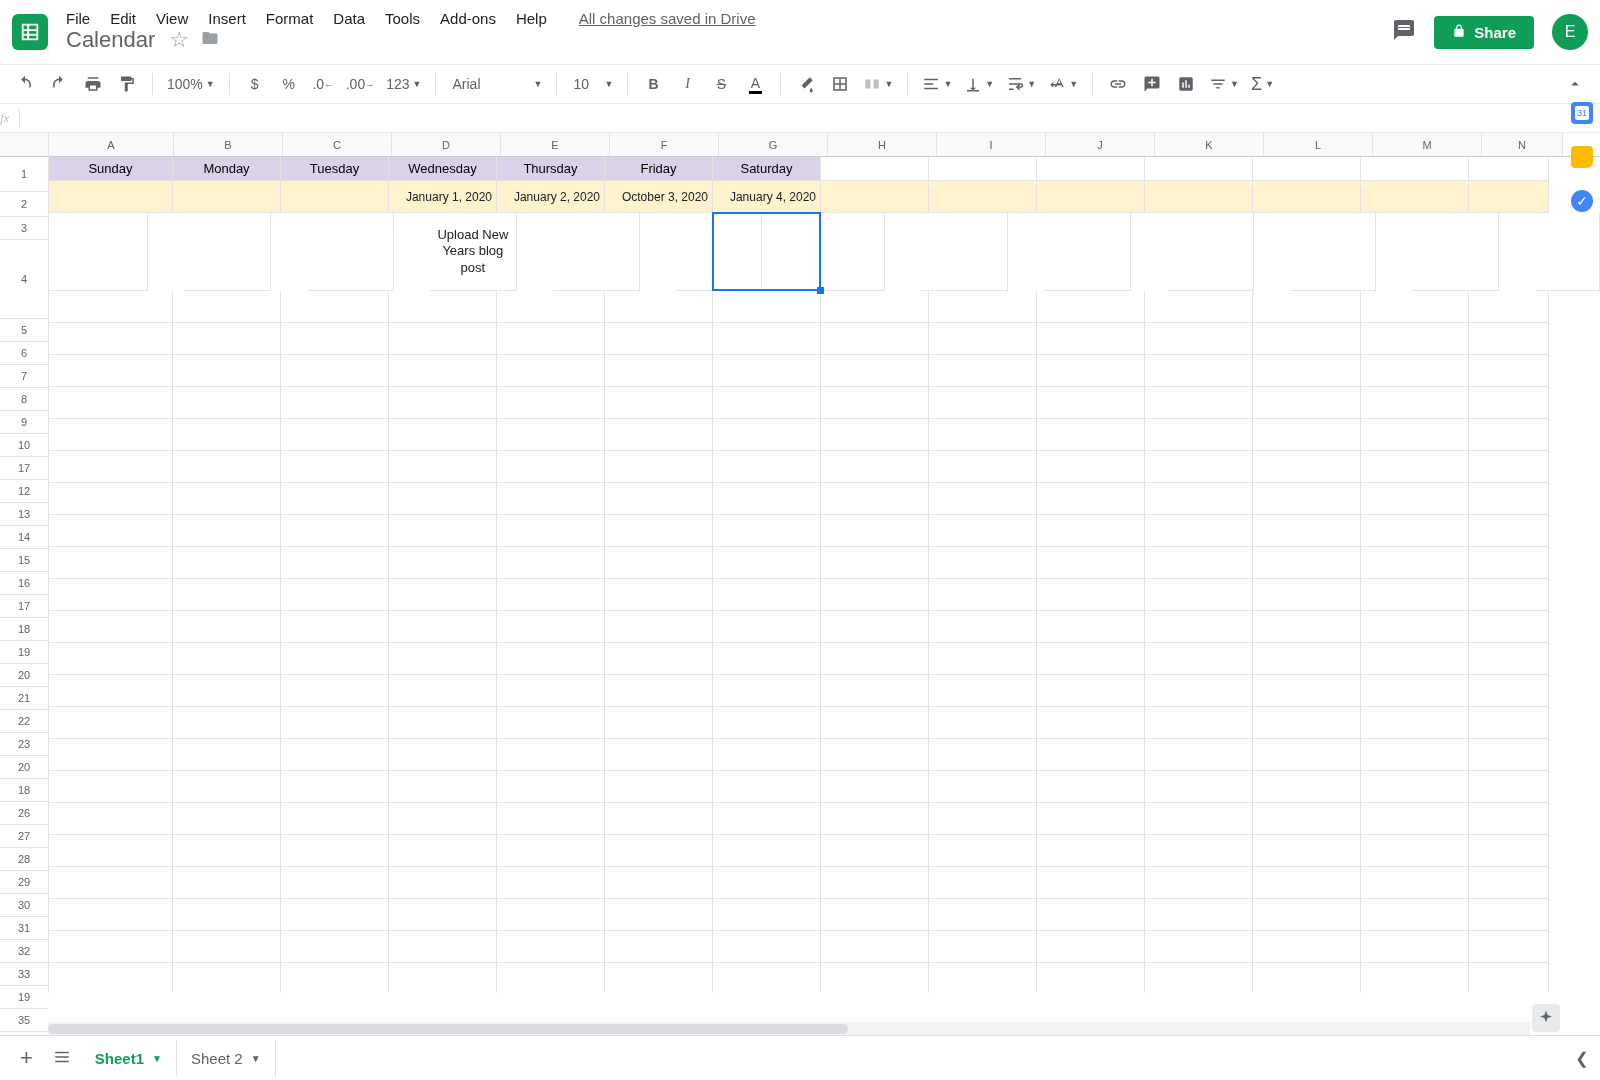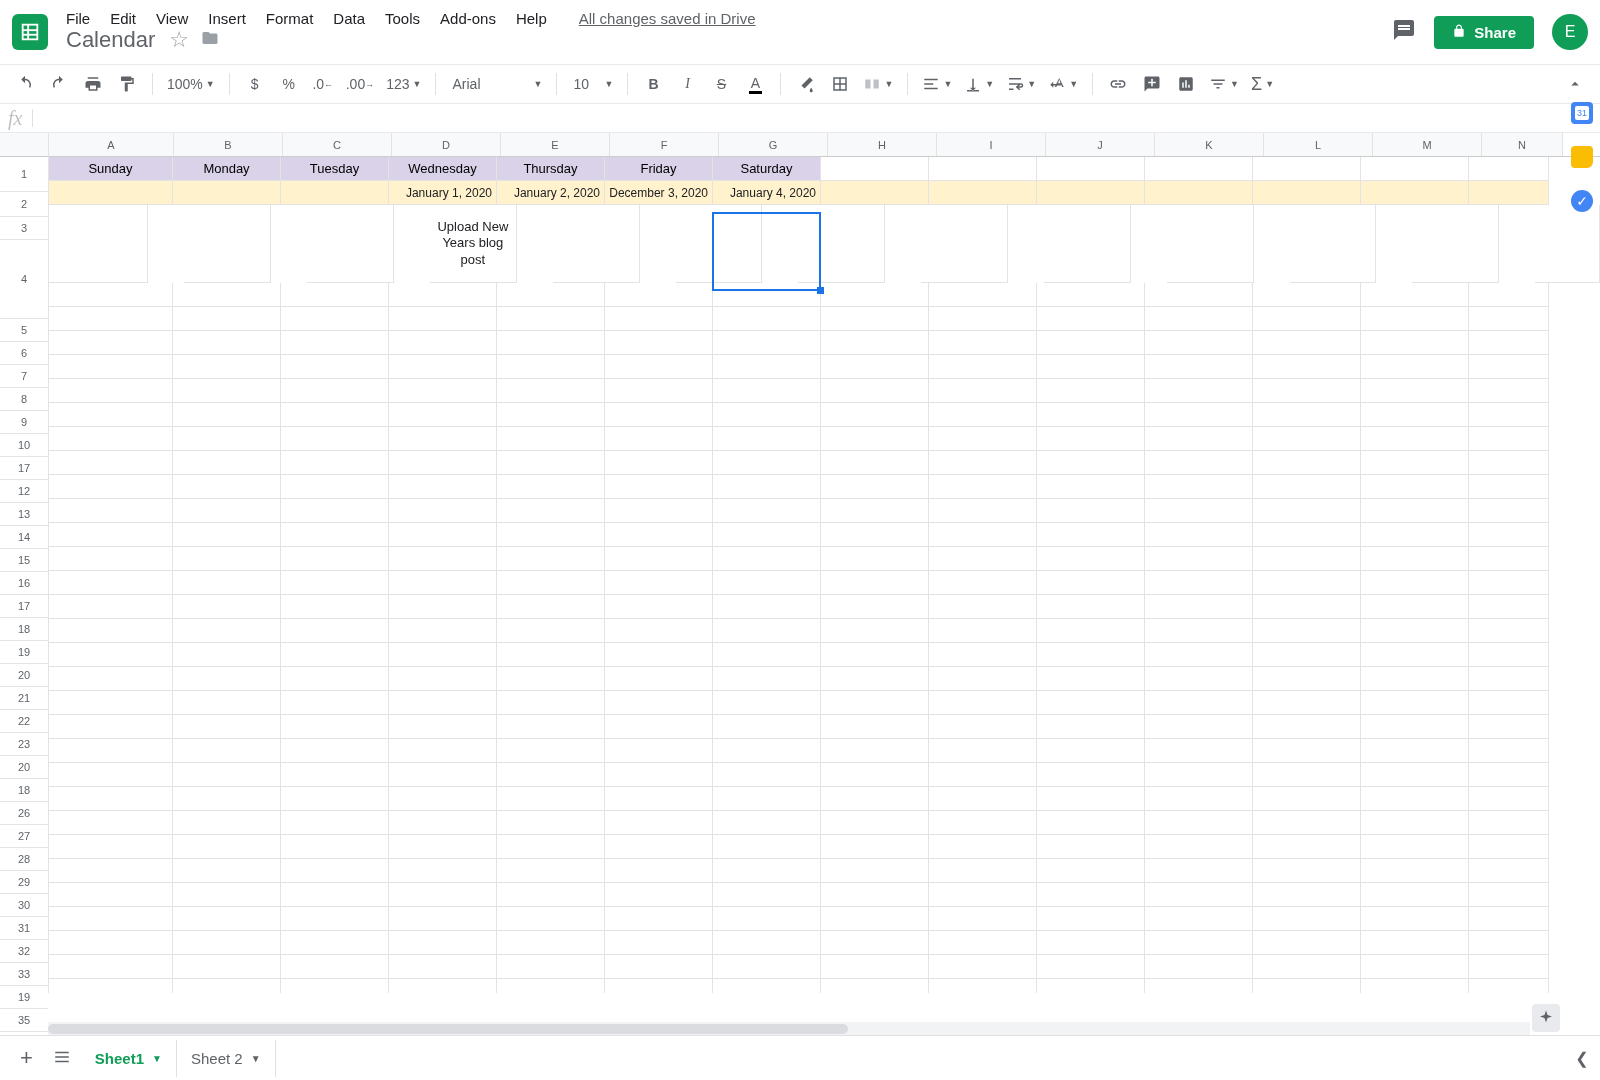--- a/index.html
+++ b/index.html
@@ -19,32 +19,32 @@
   
   #toolbar{height:38px;border-top:1px solid #e8eaed;border-bottom:1px solid #e8eaed;display:flex;align-items:center;padding:0 10px;gap:4px;color:#5f6368;font-size:14px}
   #toolbar .sep{width:1px;height:22px;background:#e0e0e0;margin:0 6px}
   #toolbar .tbtn{padding:4px 4px;display:flex;align-items:center;justify-content:center;min-width:22px}
   #toolbar .tbtn svg{width:18px;height:18px}
   #toolbar .txt{padding:0 4px}
   #toolbar .font{width:90px;text-align:left;padding-left:6px}
   #toolbar .size{width:40px;text-align:left;padding-left:6px}
   #tb-right{margin-left:auto}
   
-  #fxbar{height:28px;border-bottom:1px solid #e8eaed;display:flex;align-items:center;padding-left:8px;color:#bdc1c6;font-style:italic;font-size:20px;font-family:"Times New Roman",serif}
+  #fxbar{height:28px;border-bottom:1px solid #e8eaed;display:flex;align-items:center;color:#bdc1c6;font-style:italic;font-size:13px;font-family:"Times New Roman",serif}
   #fxbar .div{width:1px;height:18px;background:#e0e0e0;margin:0 10px}
   
   #gridwrap{position:relative;height:860px;display:flex;}
   #rowhdrs{width:48px;border-right:1px solid #e3e3e3}
   #rowhdrs .corner{height:23px;border-bottom:1px solid #ccc;background:#f8f9fa}
   #rowhdrs .rh{height:22px;border-bottom:1px solid #e3e3e3;font-size:11px;color:#5f6368;display:flex;align-items:center;justify-content:center;background:#fff}
   #gridmain{position:relative;flex:1;overflow:hidden}
   #colhdrs{display:flex;height:23px;border-bottom:1px solid #ccc}
   #colhdrs .ch{border-right:1px solid #e3e3e3;font-size:11px;color:#5f6368;display:flex;align-items:center;justify-content:center;background:#f8f9fa}
   #cells{position:relative}
-  .row{display:flex;height:24px}
+  .row{display:flex;height:32px}
   .cell{border-right:1px solid #e3e3e3;border-bottom:1px solid #e3e3e3;font-size:12px;display:flex;align-items:center;padding:0 4px;box-sizing:border-box;overflow:hidden}
   
   .row.r1{height:34px}
   .row.r2{height:24px}
   .row.r4{height:78px}
   
   .title{background:#a4c2f4;justify-content:center;font-size:22px;color:#000;border-right:1px solid #a4c2f4}
   .title.last{border-right:1px solid #e3e3e3}
   .dayhdr{background:#d9d2e9;justify-content:center;color:#000;font-size:13px}
   .daterow .cell{background:#fff2cc;justify-content:flex-end;font-size:12px}
@@ -331,21 +331,21 @@
           <div class="cell" style="width: 108px;"></div>
           <div class="cell" style="width: 108px;"></div>
           <div class="cell" style="width: 80px;"></div>
         </div>
         <div class="row r3 daterow">
           <div class="cell" style="width: 124px;"></div>
           <div class="cell" style="width: 108px;"></div>
           <div class="cell" style="width: 108px;"></div>
           <div class="cell" style="width: 108px;">January 1, 2020</div>
           <div class="cell" style="width: 108px;">January 2, 2020</div>
-          <div class="cell" style="width: 108px;">December 3, 2020</div>
+          <div class="cell" style="width: 108px;">October 3, 2020</div>
           <div class="cell" style="width: 108px;">January 4, 2020</div>
           <div class="cell" style="width: 108px;"></div>
           <div class="cell" style="width: 108px;"></div>
           <div class="cell" style="width: 108px;"></div>
           <div class="cell" style="width: 108px;"></div>
           <div class="cell" style="width: 108px;"></div>
           <div class="cell" style="width: 108px;"></div>
           <div class="cell" style="width: 80px;"></div>
         </div>
         <div class="row r4" style="height: 78px; gap: 36px;">

